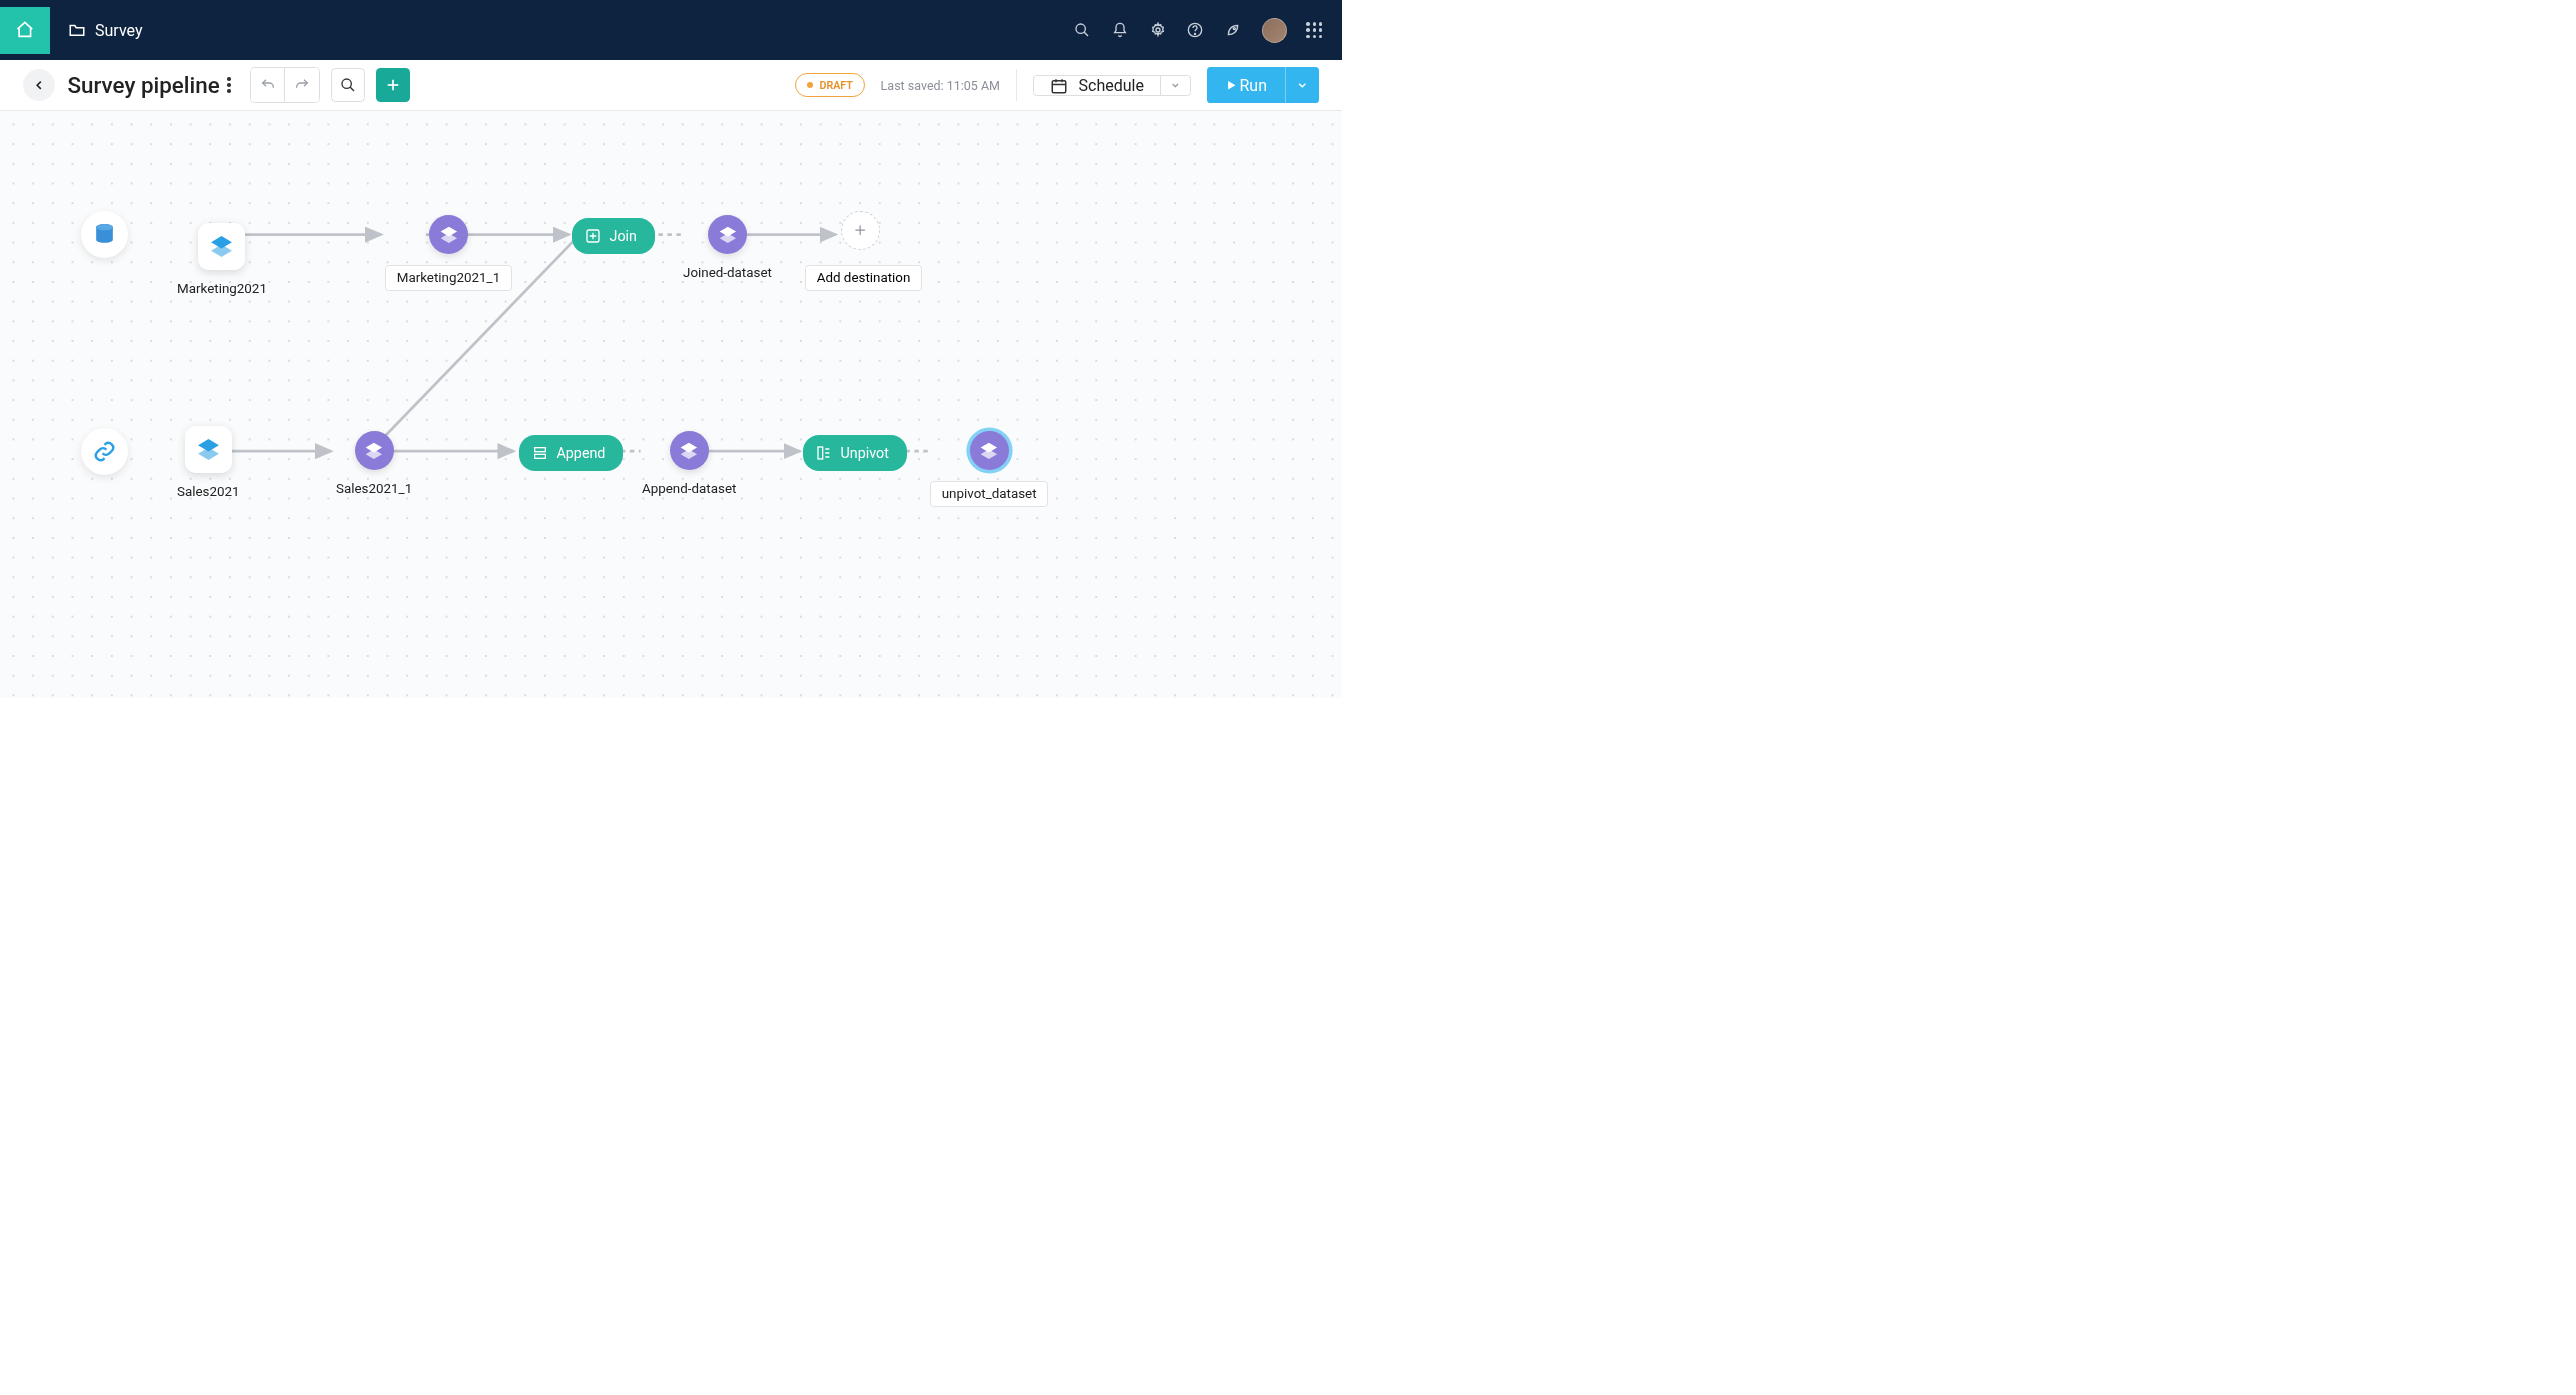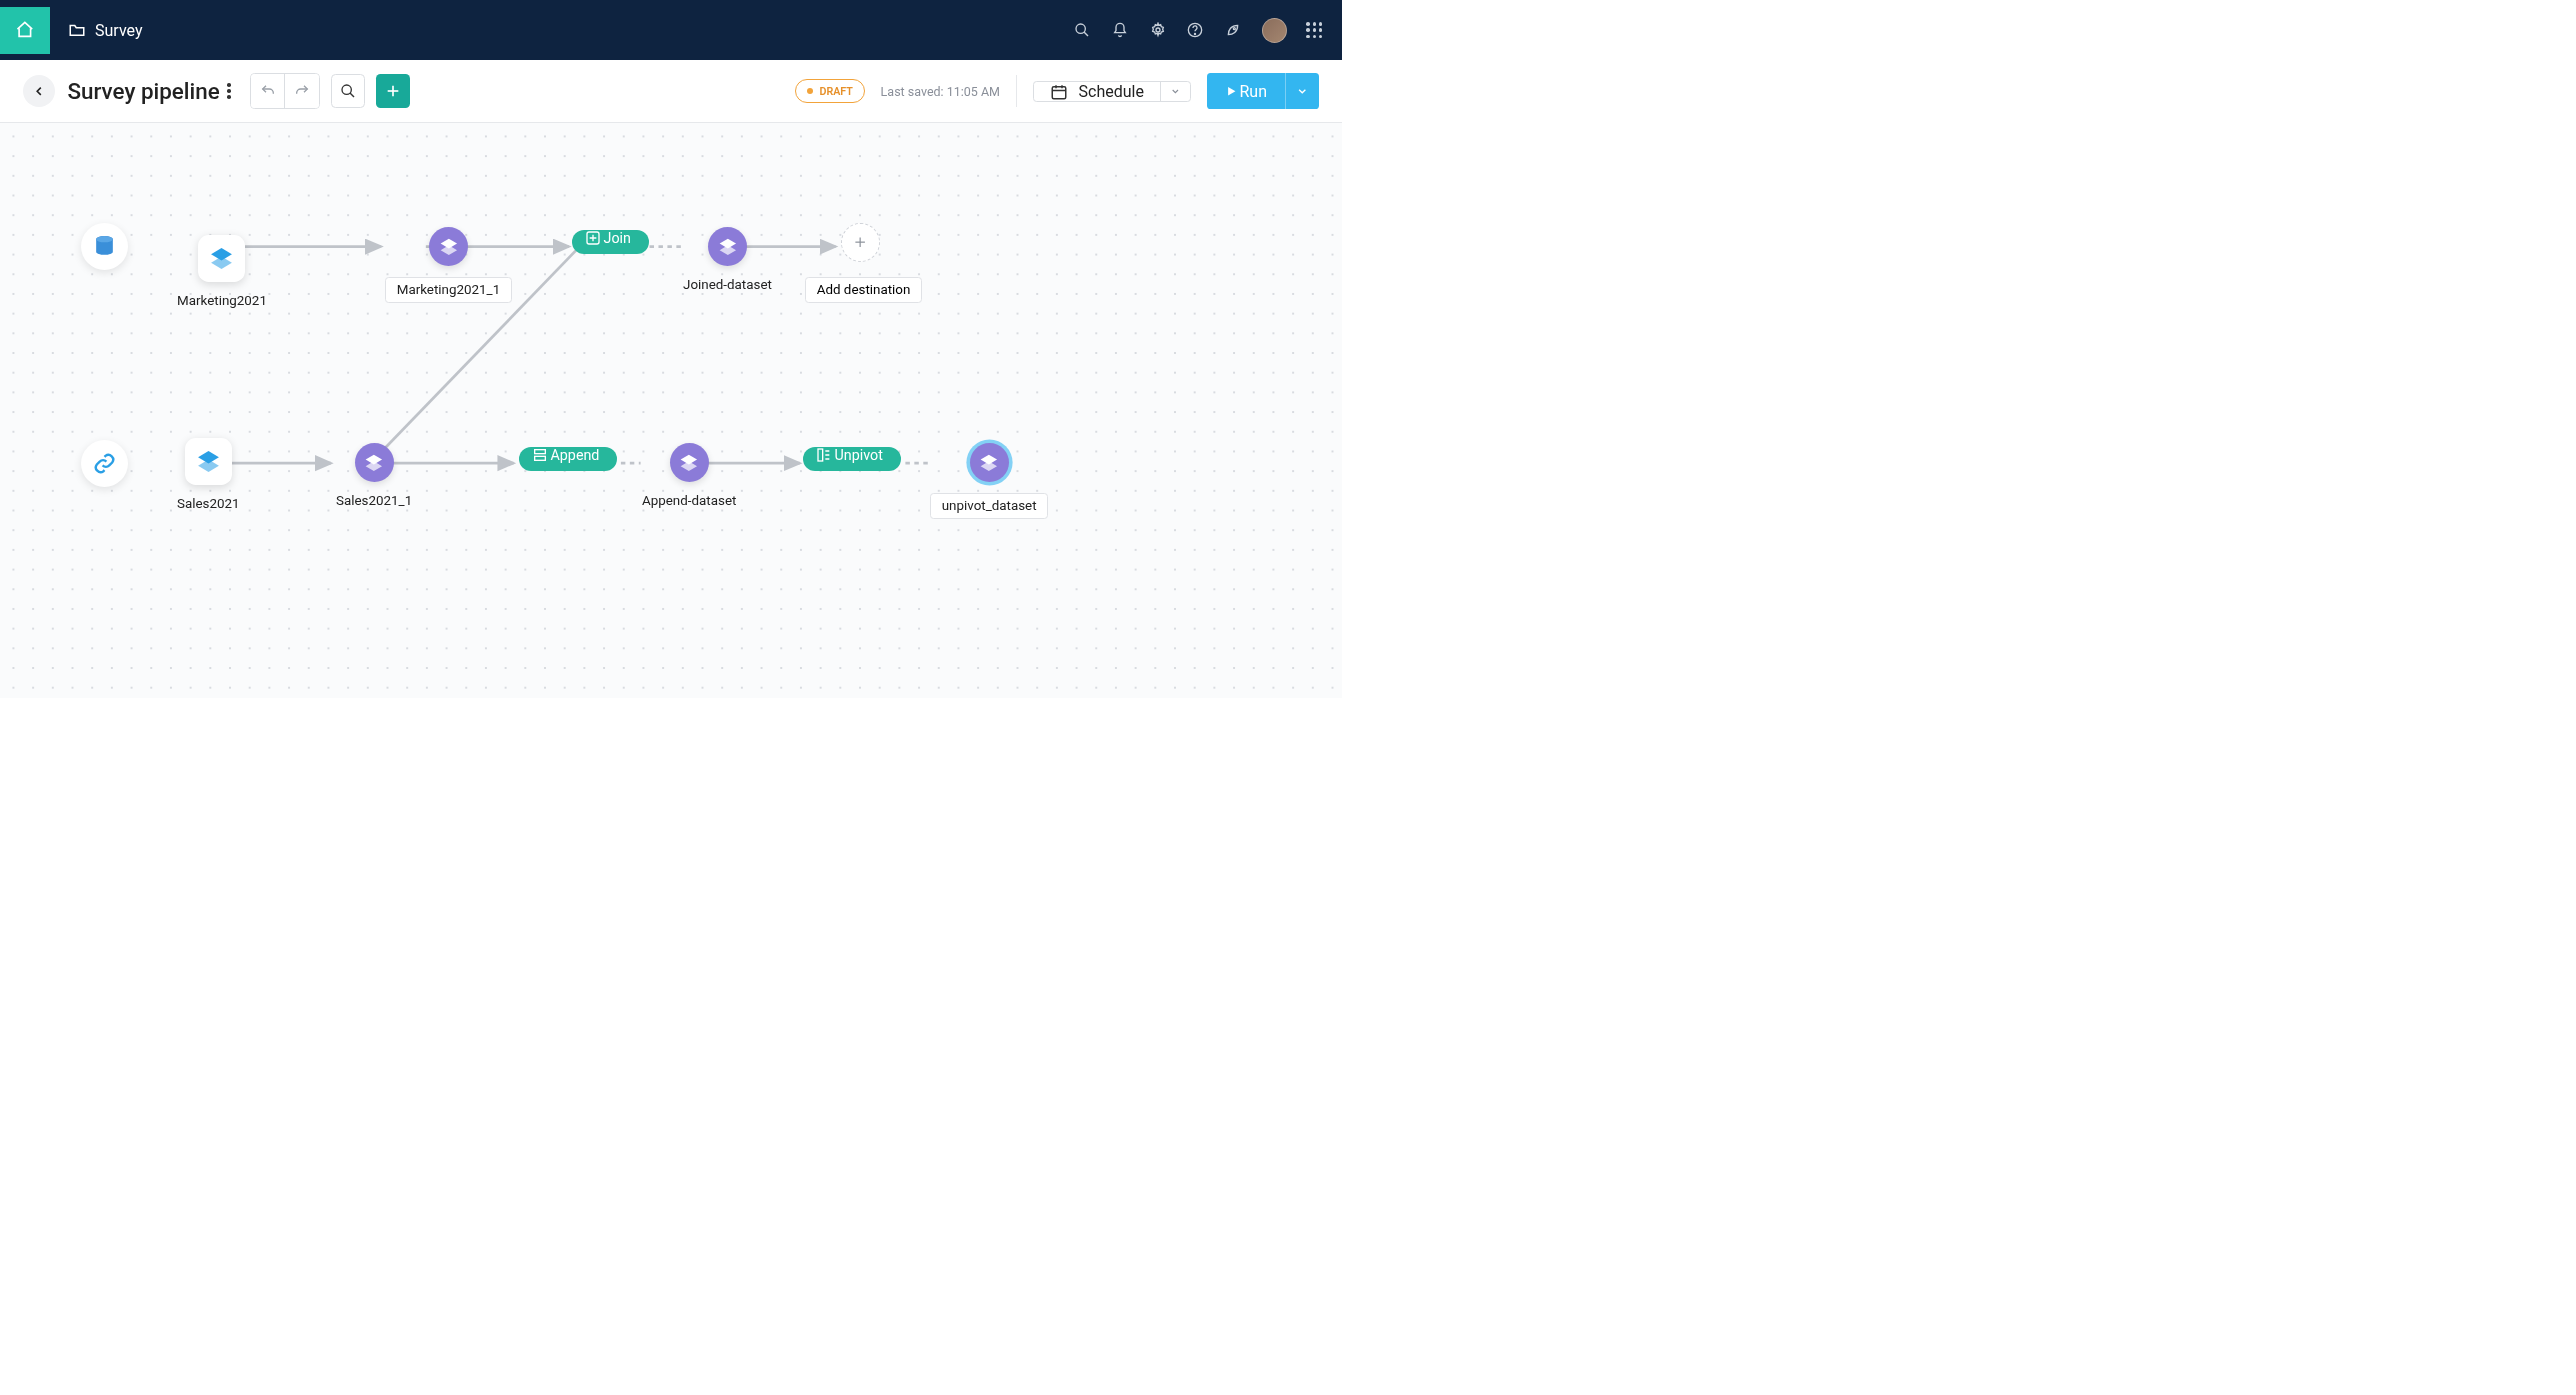--- a/index.html
+++ b/index.html
@@ -10,21 +10,21 @@
 .home-btn { width:50px; height:47px; background:#22c3aa; display:flex; align-items:center; justify-content:center; cursor:pointer;}
 .folder-crumb { display:flex; align-items:center; gap:9px; margin-left:18px; font-size:16px; }
 .nav-spacer { flex:1; }
 .nav-icons { display:flex; align-items:center; gap:19.7px; margin-right:19.7px; }
 .nav-icon { width:18px; height:18px; color:#c8d0da; cursor:pointer; display:flex; align-items:center; justify-content:center;}
 .avatar { width:25px; height:25px; border-radius:50%; background:linear-gradient(135deg,#8a6d5c,#a48670); border:0.9px solid rgba(255,255,255,.3);}
 .grid-menu { width:16px; height:16px; display:grid; grid-template-columns:repeat(3,3.6px); grid-template-rows:repeat(3,3.6px); gap:2.7px; }
 .grid-menu span{ background:#c8d0da; border-radius:50%; }
 
 
-.toolbar { height:63px; display:flex; align-items:center; padding:0 23px; border-bottom:0.9px solid #e6e8eb; background:#fff;}
+.toolbar { height:51px; display:flex; align-items:center; padding:0 23px; border-bottom:0.9px solid #e6e8eb; background:#fff;}
 .back-btn { width:32px; height:32px; border-radius:50%; background:#f1f2f4; display:flex; align-items:center; justify-content:center; cursor:pointer; margin-right:12.5px;}
 .page-title { font-size:22.4px; font-weight:500; color:#222; }
 .kebab-sm { display:inline-flex; flex-direction:column; gap:2.7px; margin-left:7.2px; cursor:pointer;}
 .kebab-sm span{ width:3.6px; height:3.6px; background:#333; border-radius:50%;}
 .tb-group { display:flex; align-items:center; gap:10.7px; margin-left:19.7px;}
 .tb-btn { height:34px; border:0.9px solid #dbdee2; border-radius:4.5px; background:#fff; display:flex; align-items:center; justify-content:center; cursor:pointer; }
 .tb-pair .tb-btn{ width:34px; border-radius:0; }
 .tb-pair { display:flex; border:0.9px solid #dbdee2; border-radius:4.5px; overflow:hidden;}
 .tb-pair .tb-btn{ border:none; border-right:0.9px solid #dbdee2;}
 .tb-pair .tb-btn:last-child{ border-right:none;}
@@ -50,21 +50,21 @@
   background-position: 3.6px 3.6px;
 }
 .node { position:absolute; display:flex; flex-direction:column; align-items:center; }
 .node-icon { width:47px; height:47px; border-radius:10.7px; background:#fff; box-shadow:0 2.7px 9px rgba(0,0,0,.13); display:flex; align-items:center; justify-content:center; cursor:pointer;}
 .node-icon.circle-plain { border-radius:50%; box-shadow:0 2.7px 9px rgba(0,0,0,.10);}
 .purple-circle { width:39px; height:39px; border-radius:50%; background:#8b7bd8; display:flex; align-items:center; justify-content:center; box-shadow:0 2.7px 7.2px rgba(0,0,0,.12); cursor:pointer;}
 .purple-circle.selected { box-shadow:0 0 0 3.6px rgba(51,182,240,.6);}
 .node-label { margin-top:10.7px; font-size:13.4px; color:#222; white-space:nowrap;}
 .node-label.boxed { background:#fff; border:0.9px solid #e0e2e6; border-radius:3.6px; padding:4.5px 10.7px;}
 .node-label.muted { color:#000000;text-align:right;}
-.pill { position:absolute; height:24px; border-radius:16px; background:#26b79c; color:#fff; display:flex; gap:3px; padding:0 18px 0 12.5px; font-size:14.3px; cursor:pointer;}
+.pill { position:absolute; height:36px; border-radius:16px; background:#26b79c; color:#fff; display:flex; align-items:center; gap:9px; padding:0 18px 0 12.5px; font-size:14.3px; cursor:pointer;}
 .add-dest-btn { position:absolute; width:39px; height:39px; border:1.8px dashed #cfd2d8; border-radius:50%; display:flex; align-items:center; justify-content:center; color:#8a8f99; font-size:19.7px; cursor:pointer; background:#fff;}
 svg.conn { position:absolute; top:0; left:0; width:100%; height:100%; pointer-events:none;}
 marker#arrow path{ fill:#bfc3c9; }
 .conn-line{ stroke:#bfc3c9; stroke-width:3; fill:none;}
 .conn-dash{ stroke-dasharray:5 5;}
 </style>
 </head>
 <body>
 
 <div class="top-nav">

